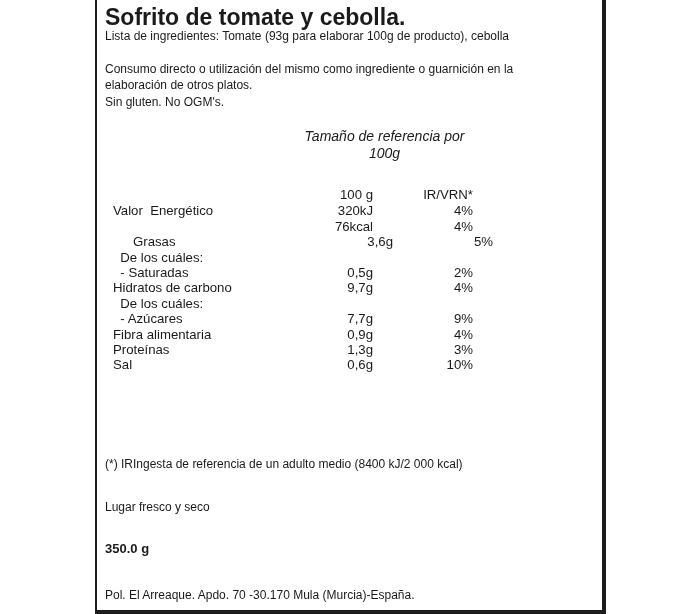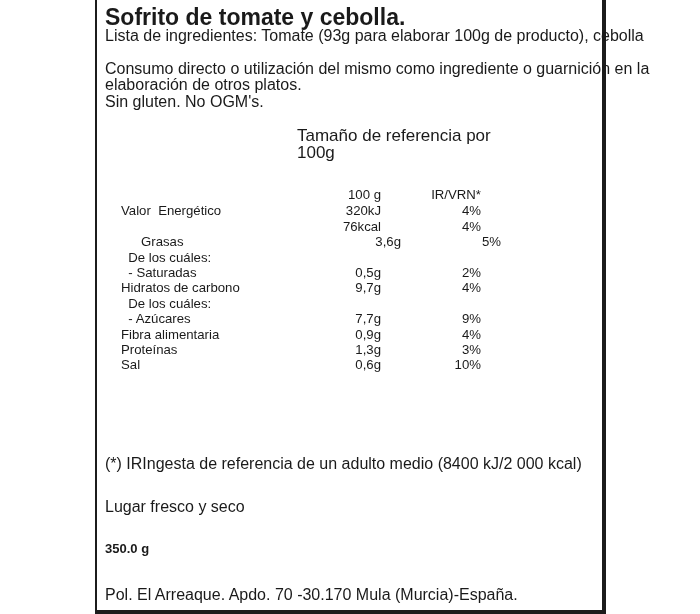--- a/index.html
+++ b/index.html
@@ -3,23 +3,23 @@
   <meta charset="utf-8">
   <style>
     html, body { margin: 0; padding: 0; background: #ffffff; }
     body { width: 700px; height: 614px; position: relative; overflow: hidden;
            font-family: "Liberation Sans", sans-serif; color: #1a1a1a; }
     .label-box { position: absolute; left: 95px; top: -2px; width: 505px; height: 610px;
                  border: 2px solid #1c1c1c; border-right-width: 4px; border-bottom-width: 4px;
                  box-sizing: content-box; background: #fff; }
     .abs { position: absolute; white-space: nowrap; }
     .title { left: 8px; top: 4px; font-size: 23px; font-weight: bold; }
-    .para { left: 8px; font-size: 16px; line-height: 16px; }
-    .center { text-align: left; font-size: 17px; line-height: 16px; }
-    .row { position: absolute; left: 24px; width: 360px; height: 16px; font-size: 13.2px; line-height: 16px; }
+    .para { left: 8px; font-size: 12px; line-height: 16px; }
+    .center { text-align: center; font-size: 14px; line-height: 16px; font-style: italic; }
+    .row { position: absolute; left: 16px; width: 360px; height: 16px; font-size: 13.2px; line-height: 16px; }
     .row .n { position: absolute; left: 0; }
     .row .v { position: absolute; right: 100px; text-align: right; }
     .row .p { position: absolute; right: 0; text-align: right; }
     .bold { font-weight: bold; }
   </style>
 </head>
 <body>
 
 <div class="label-box">
   <div class="abs title">Sofrito de tomate y cebolla.</div>

